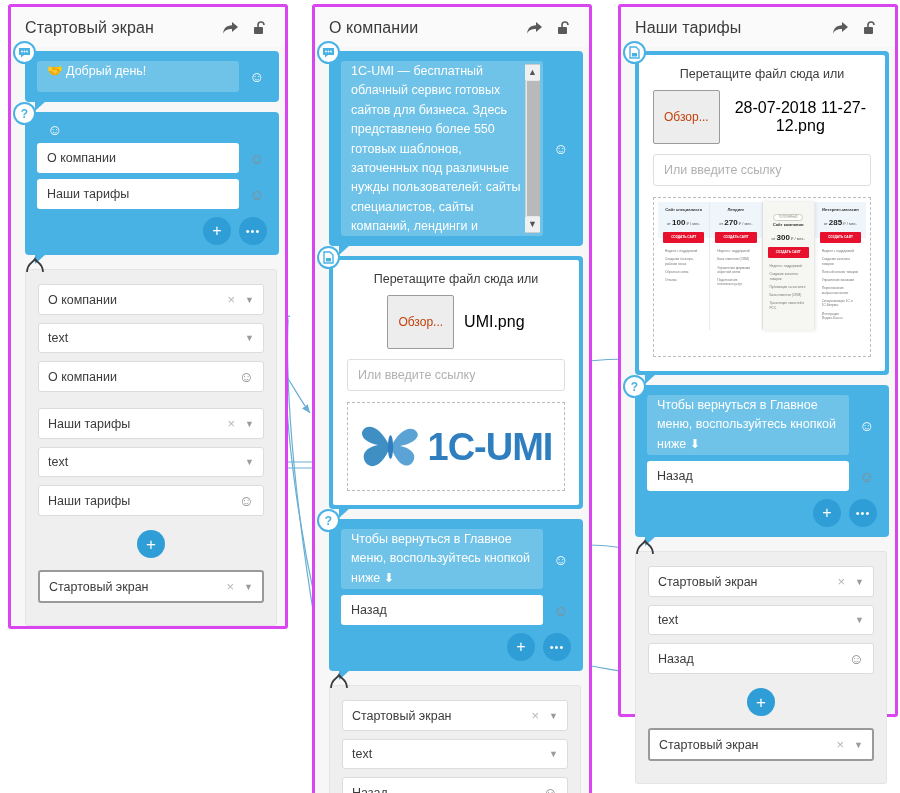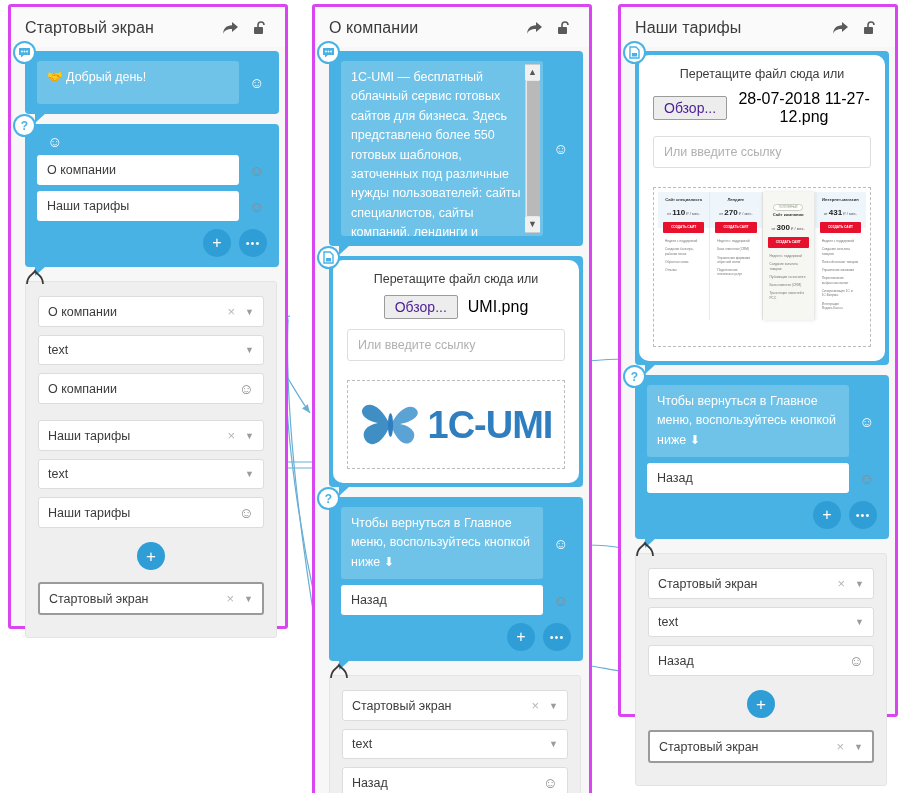--- a/index.html
+++ b/index.html
@@ -82,21 +82,21 @@
   }
   .bubble-row {
     display: flex; align-items: center;
     margin-bottom: 6px;
   }
   .bubble-row:last-child { margin-bottom: 0; }
   .msg-inner {
     flex: 1;
     background: #6fc2e8;
     border-radius: 3px;
-    padding: 7px 10px;
+    padding: 1px 10px;
     color: #ffffff;
     font-size: 12.5px;
     line-height: 1.55;
   }
   .msg-inner.scrolly {
     max-height: 175px;
     overflow: hidden;
     position: relative;
     padding-right: 22px;
   }
@@ -163,48 +163,48 @@
   .upload-bubble.tail:after {
     content: "";
     position: absolute;
     left: 10px; bottom: -9px;
     width: 0; height: 0;
     border-left: 11px solid #49b2e4;
     border-bottom: 10px solid transparent;
   }
   .upload-inner {
     background: #ffffff;
-    border-radius: 10px;
+    border-radius: 2px;
     padding: 12px 14px 14px 14px;
     text-align: center;
   }
   .drop-text { font-size: 12.5px; color: #3b3b3b; margin-bottom: 9px; }
   .browse-line {
     display: flex; align-items: center; justify-content: center;
     gap: 10px; margin-bottom: 10px;
   }
   .browse-btn {
     background: #ededed;
     border: 1px solid #9b9b9b;
     border-radius: 2px;
-    padding: 3px 10px;
-    font-size: 14px; color: #4c1d95;
+    padding: 19px 10px;
+    font-size: 12px; color: #c2410c;
     cursor: pointer;
   }
   .file-name { font-size: 16px; color: #000000; }
   .link-input {
     width: 100%;
     border: 1px solid #dedede;
     border-radius: 3px;
     padding: 8px 10px;
     font-size: 12.5px;
     color: #b0b0b0;
     background: #fff;
     text-align: left;
-    margin-bottom: 19px;
+    margin-bottom: 11px;
   }
   .preview-box {
     border: 1px dashed #bcbcbc;
     padding: 8px;
     display: flex; align-items: center; justify-content: center;
     background: #fff;
   }
 
   
   .logo-1cumi { display: flex; align-items: center; gap: 6px; }
@@ -574,21 +574,21 @@
         </div>
         <div class="link-input">Или введите ссылку</div>
         <div class="preview-box" style="padding:4px; height:160px; align-items:flex-start;">
           <div class="pricing-thumb" style="position:relative;">
             <div class="pricing-band"></div>
 
             <div class="pcol" style="z-index:1;">
               <div class="ptitle">Сайт специалиста</div>
               <div class="pprice">
                 <span>от</span>
-                <b>110</b>
+                <b>100</b>
                 <span>₽ / мес.</span>
               </div>
               <div class="pbtn">СОЗДАТЬ САЙТ</div>
               <div class="pfeat">Неделя с поддержкой</div>
               <div class="pfeat">Создание баннера, рабочих зонах</div>
               <div class="pfeat">Обратная связь</div>
               <div class="pfeat">Отзывы</div>
             </div>
 
             <div class="pcol" style="z-index:1;">
@@ -618,21 +618,21 @@
               <div class="pfeat">Создание каталога товаров</div>
               <div class="pfeat">Публикация на хостинге</div>
               <div class="pfeat">База клиентов (CRM)</div>
               <div class="pfeat">Трансляция новостей в РСС</div>
             </div>
 
             <div class="pcol" style="z-index:1;">
               <div class="ptitle">Интернет-магазин</div>
               <div class="pprice">
                 <span>от</span>
-                <b>431</b>
+                <b>285</b>
                 <span>₽ / мес.</span>
               </div>
               <div class="pbtn">СОЗДАТЬ САЙТ</div>
               <div class="pfeat">Неделя с поддержкой</div>
               <div class="pfeat">Создание каталога товаров</div>
               <div class="pfeat">Полный каталог товаров</div>
               <div class="pfeat">Управление заказами</div>
               <div class="pfeat">Переключение выбранных валют</div>
               <div class="pfeat">Синхронизация 1С и 1С:Битрикс</div>
               <div class="pfeat">Интеграция Яндекс.Кассы</div>

